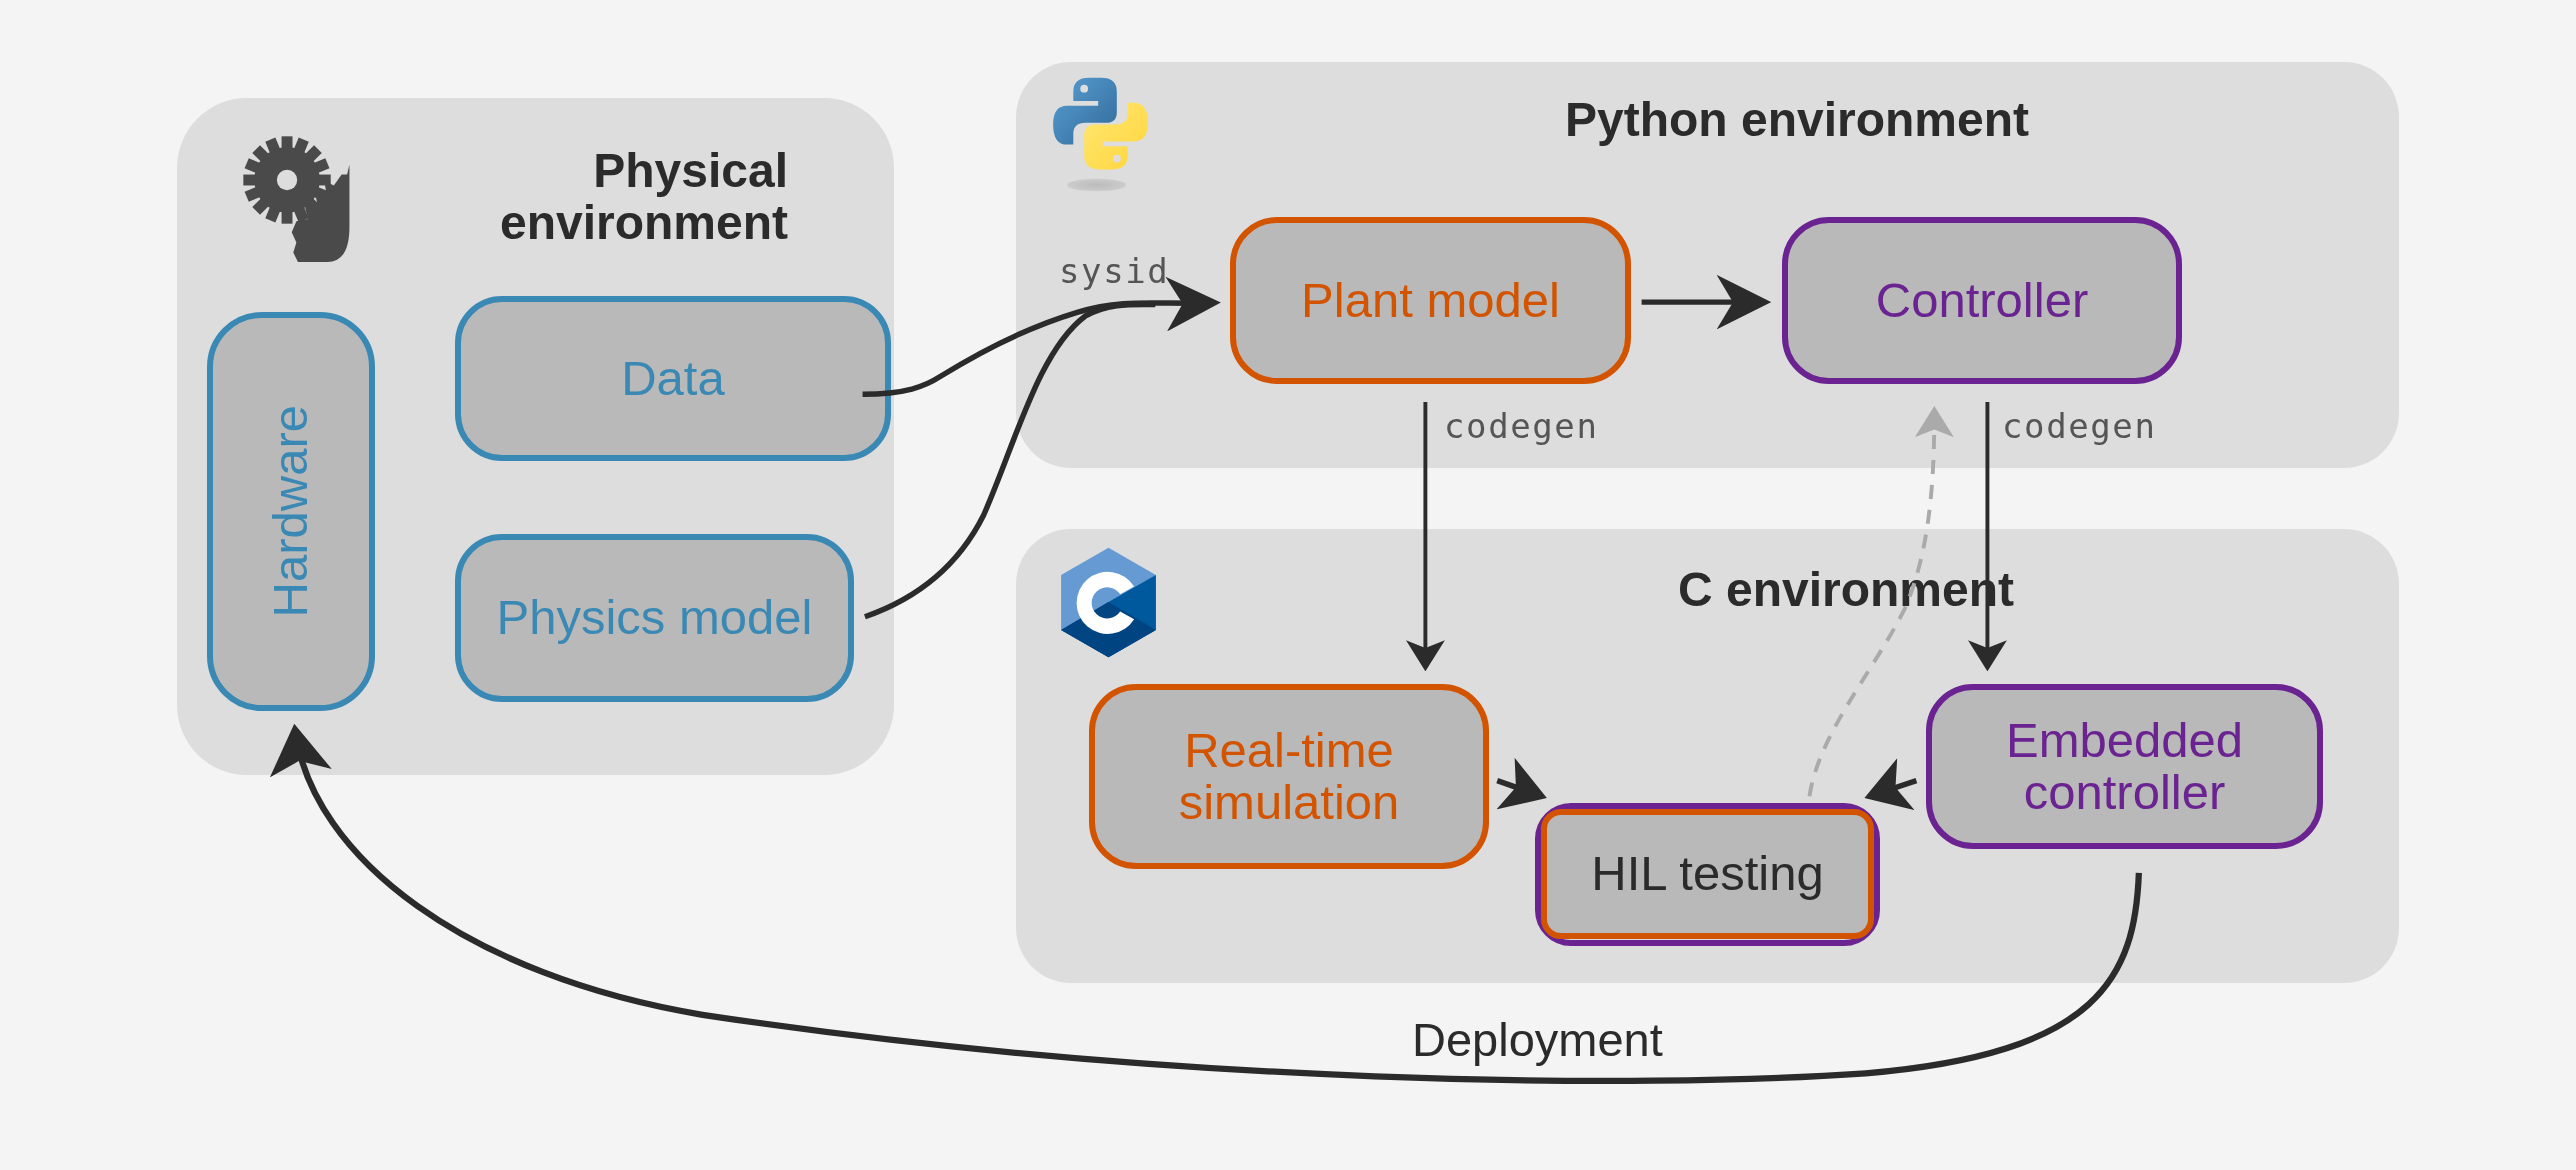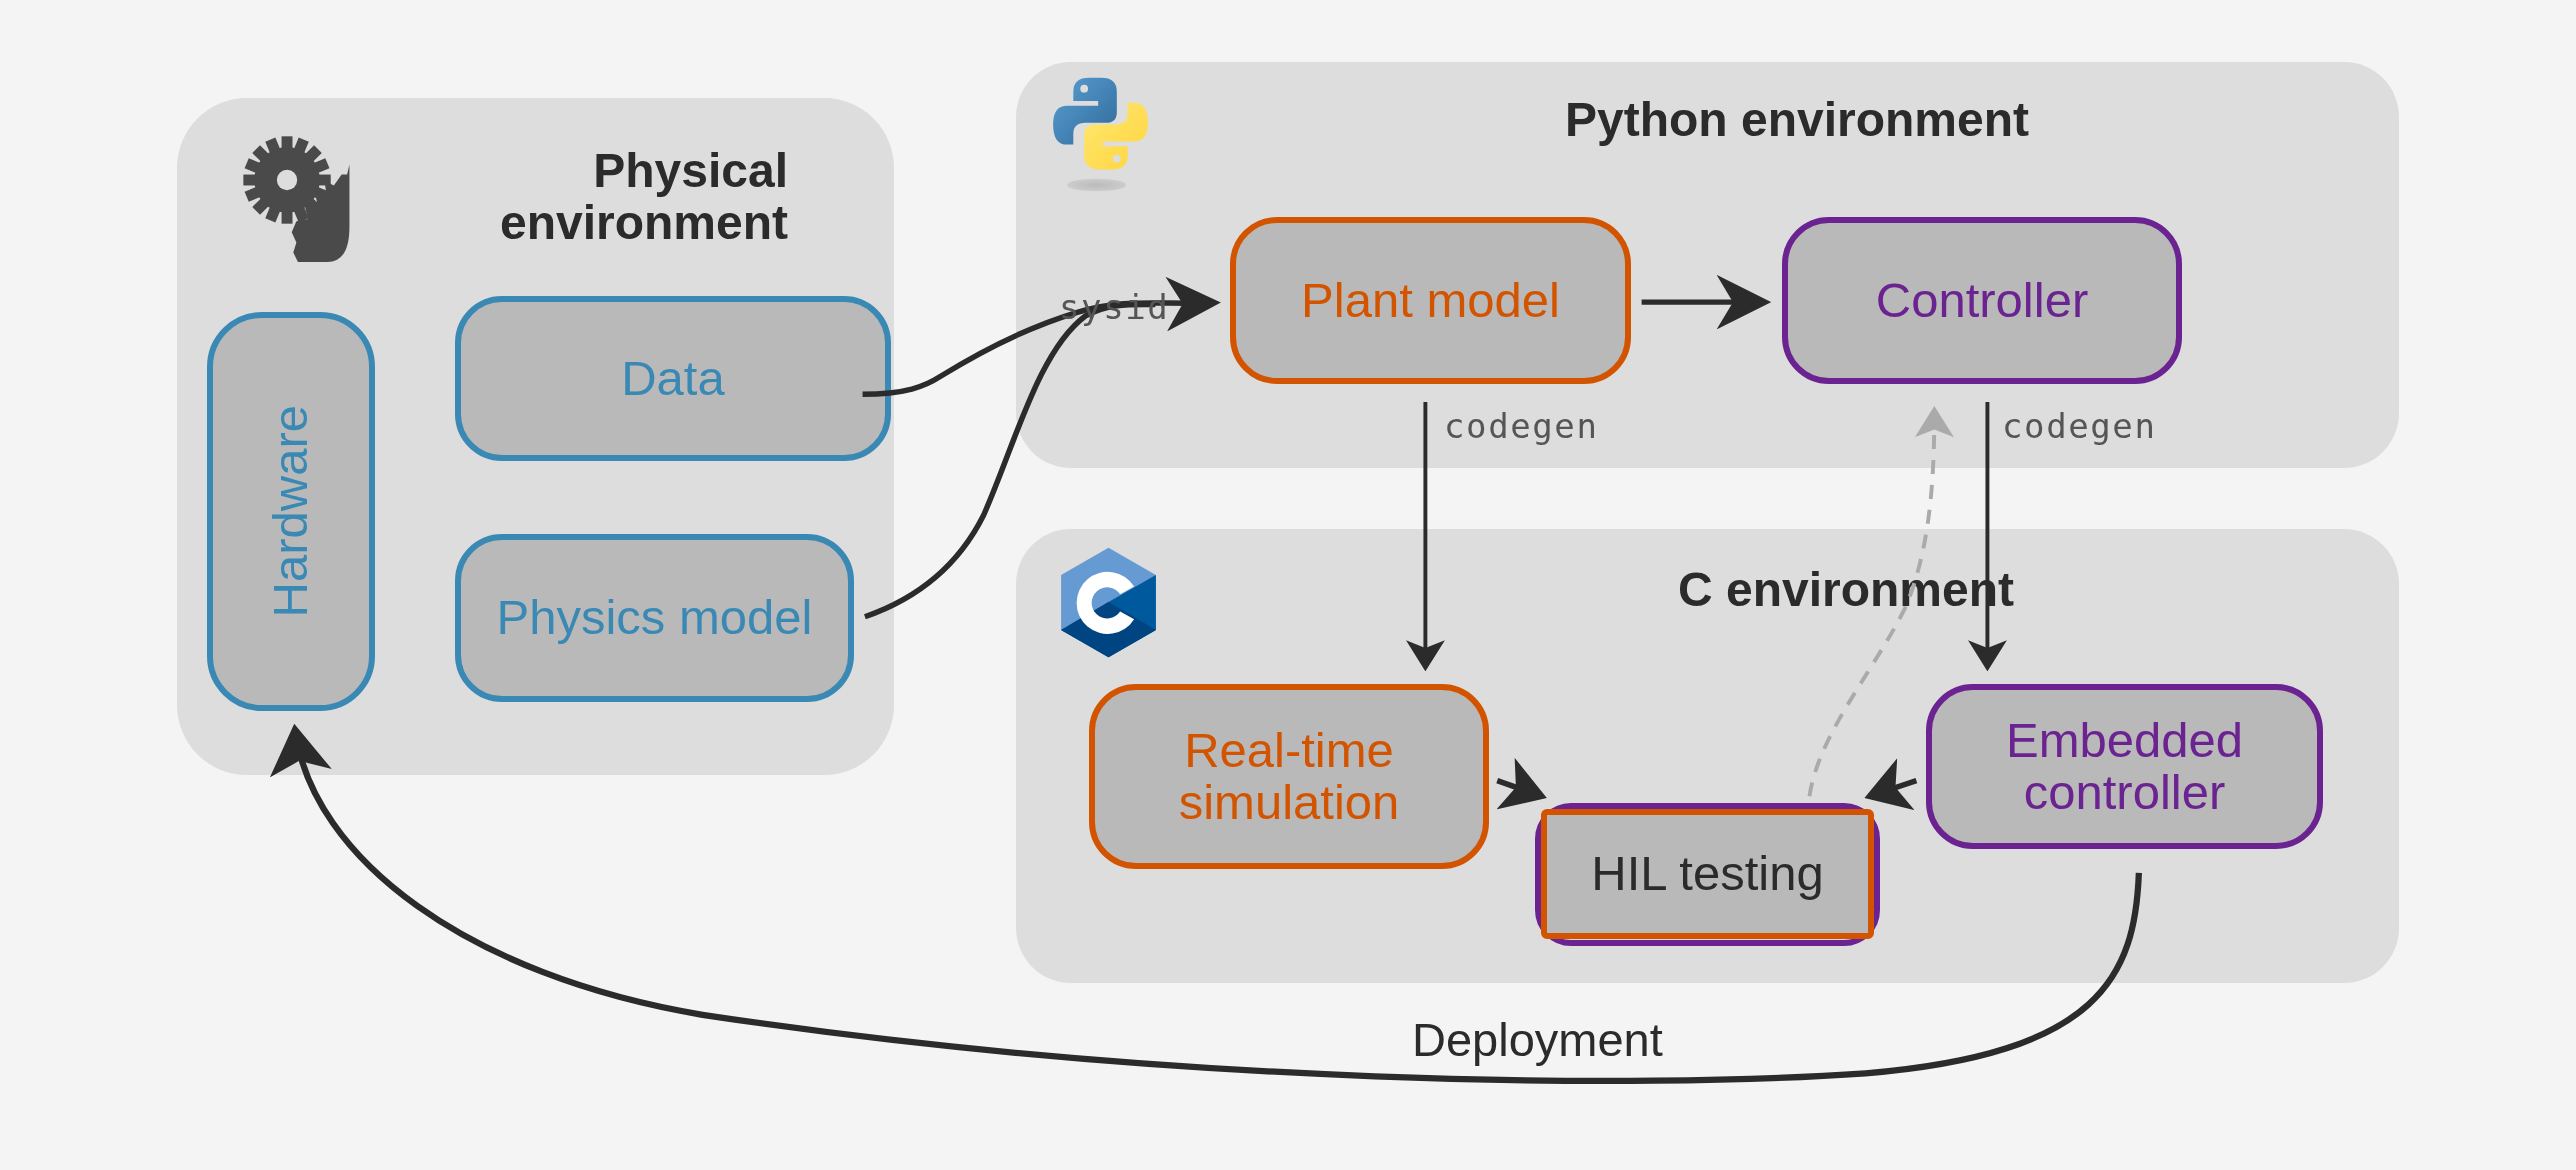--- a/index.html
+++ b/index.html
@@ -110,21 +110,21 @@
     <span>simulation</span>
   </span>
 </div>
 <div class="node purple" style="left:1926px;top:684px;width:397px;height:165px;">
   <span>
     <span>Embedded</span><br>
     <span>controller</span>
   </span>
 </div>
 <div class="hil-outer" style="left:1535px;top:803px;width:345px;height:143px;"></div>
-<div class="node orange" style="left:1541px;top:809px;width:333px;height:130px;border-radius:6px;color:#2b2b2b;">
+<div class="node orange" style="left:1541px;top:809px;width:333px;height:130px;border-radius:20px;color:#2b2b2b;">
   <span>HIL testing</span>
 </div>
 
 <svg class="overlay" width="2576" height="1171" viewBox="0 0 3300 1500">
   <defs>
     <marker id="ah" markerWidth="10" markerHeight="10" refX="8" refY="5" orient="auto" markerUnits="strokeWidth">
       <path d="M0,0 L10,5 L0,10 L3,5 Z" fill="#2b2b2b"></path>
     </marker>
     <marker id="ahs" markerWidth="8" markerHeight="10" refX="7" refY="5" orient="auto" markerUnits="strokeWidth">
       <path d="M0,0 L8,5 L0,10 L2,5 Z" fill="#2b2b2b"></path>
@@ -146,17 +146,17 @@
 
   <path d="M2318,1020 C2330,940 2400,860 2440,780 C2475,700 2478,600 2478,525" fill="none" stroke="#aaaaaa" stroke-width="5" stroke-dasharray="18,14" marker-end="url(#ahg)"></path>
 
   <line x1="1918" y1="1000" x2="1975" y2="1020" stroke="#2b2b2b" stroke-width="7" marker-end="url(#ahs)"></line>
 
   <line x1="2455" y1="1000" x2="2395" y2="1020" stroke="#2b2b2b" stroke-width="7" marker-end="url(#ahs)"></line>
 
   <path d="M2740,1118 C2735,1250 2690,1350 2390,1375 C2100,1395 1500,1390 900,1300 C600,1250 400,1100 378,935" fill="none" stroke="#2b2b2b" stroke-width="8" marker-end="url(#ahs)"></path>
 </svg>
 
-<div class="mono" style="left:1059px;top:251px;margin-top:36px;">sysid</div>
+<div class="mono" style="left:1059px;top:251px;">sysid</div>
 <div class="mono" style="left:1444px;top:406px;">codegen</div>
 <div class="mono" style="left:2002px;top:406px;">codegen</div>
 <div class="label" style="left:1412px;top:1012px;">Deployment</div>
 
 
 </body></html>

